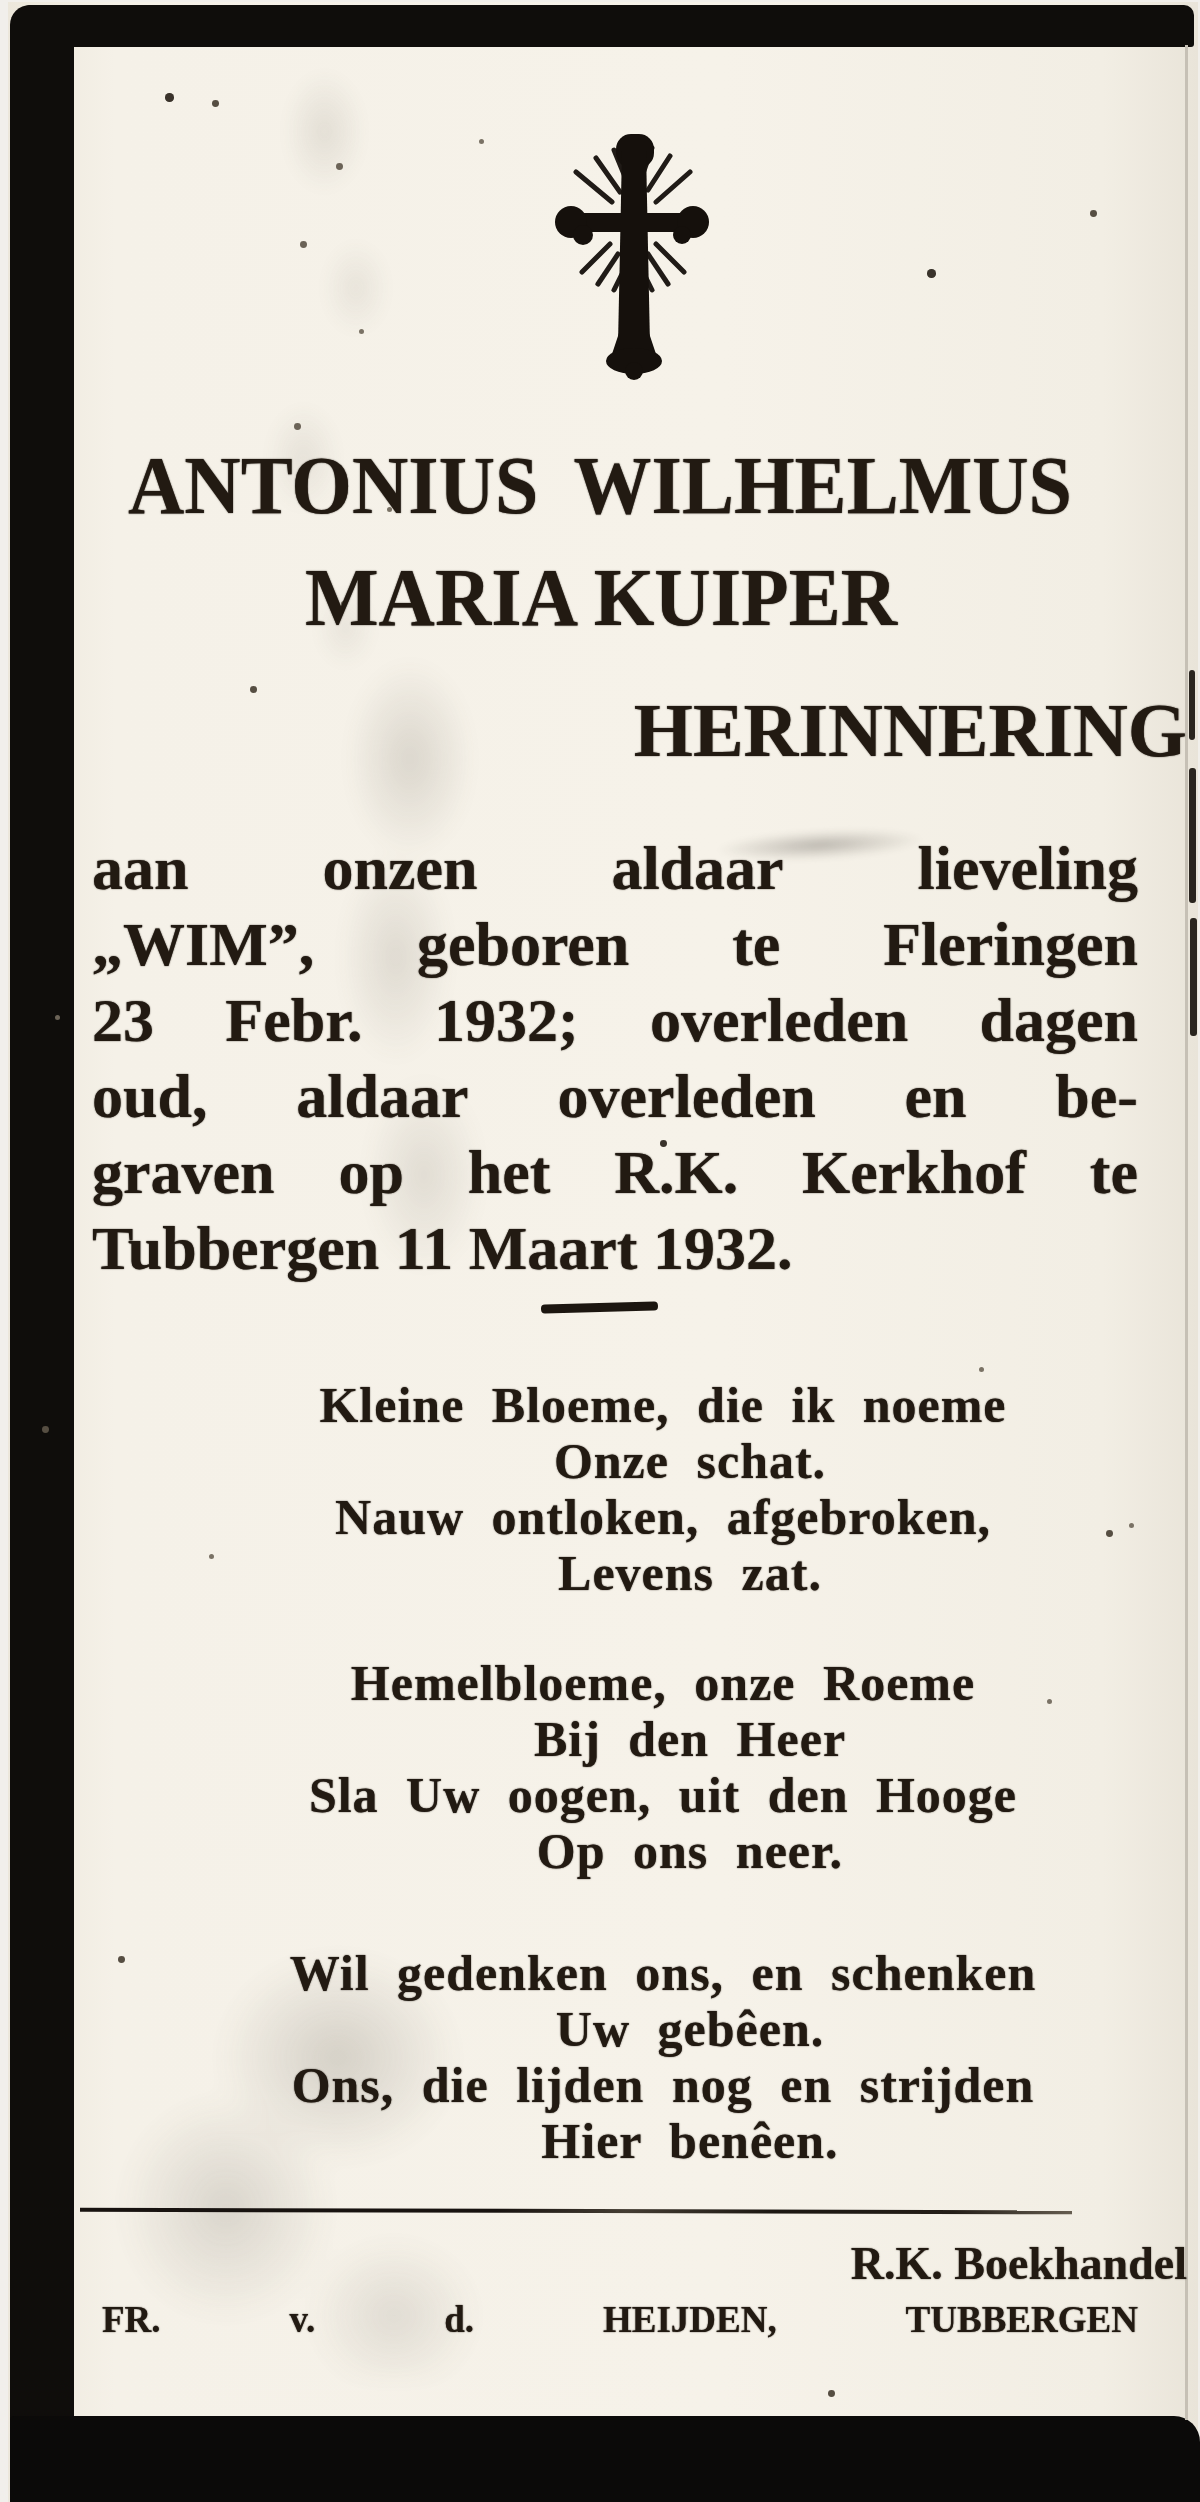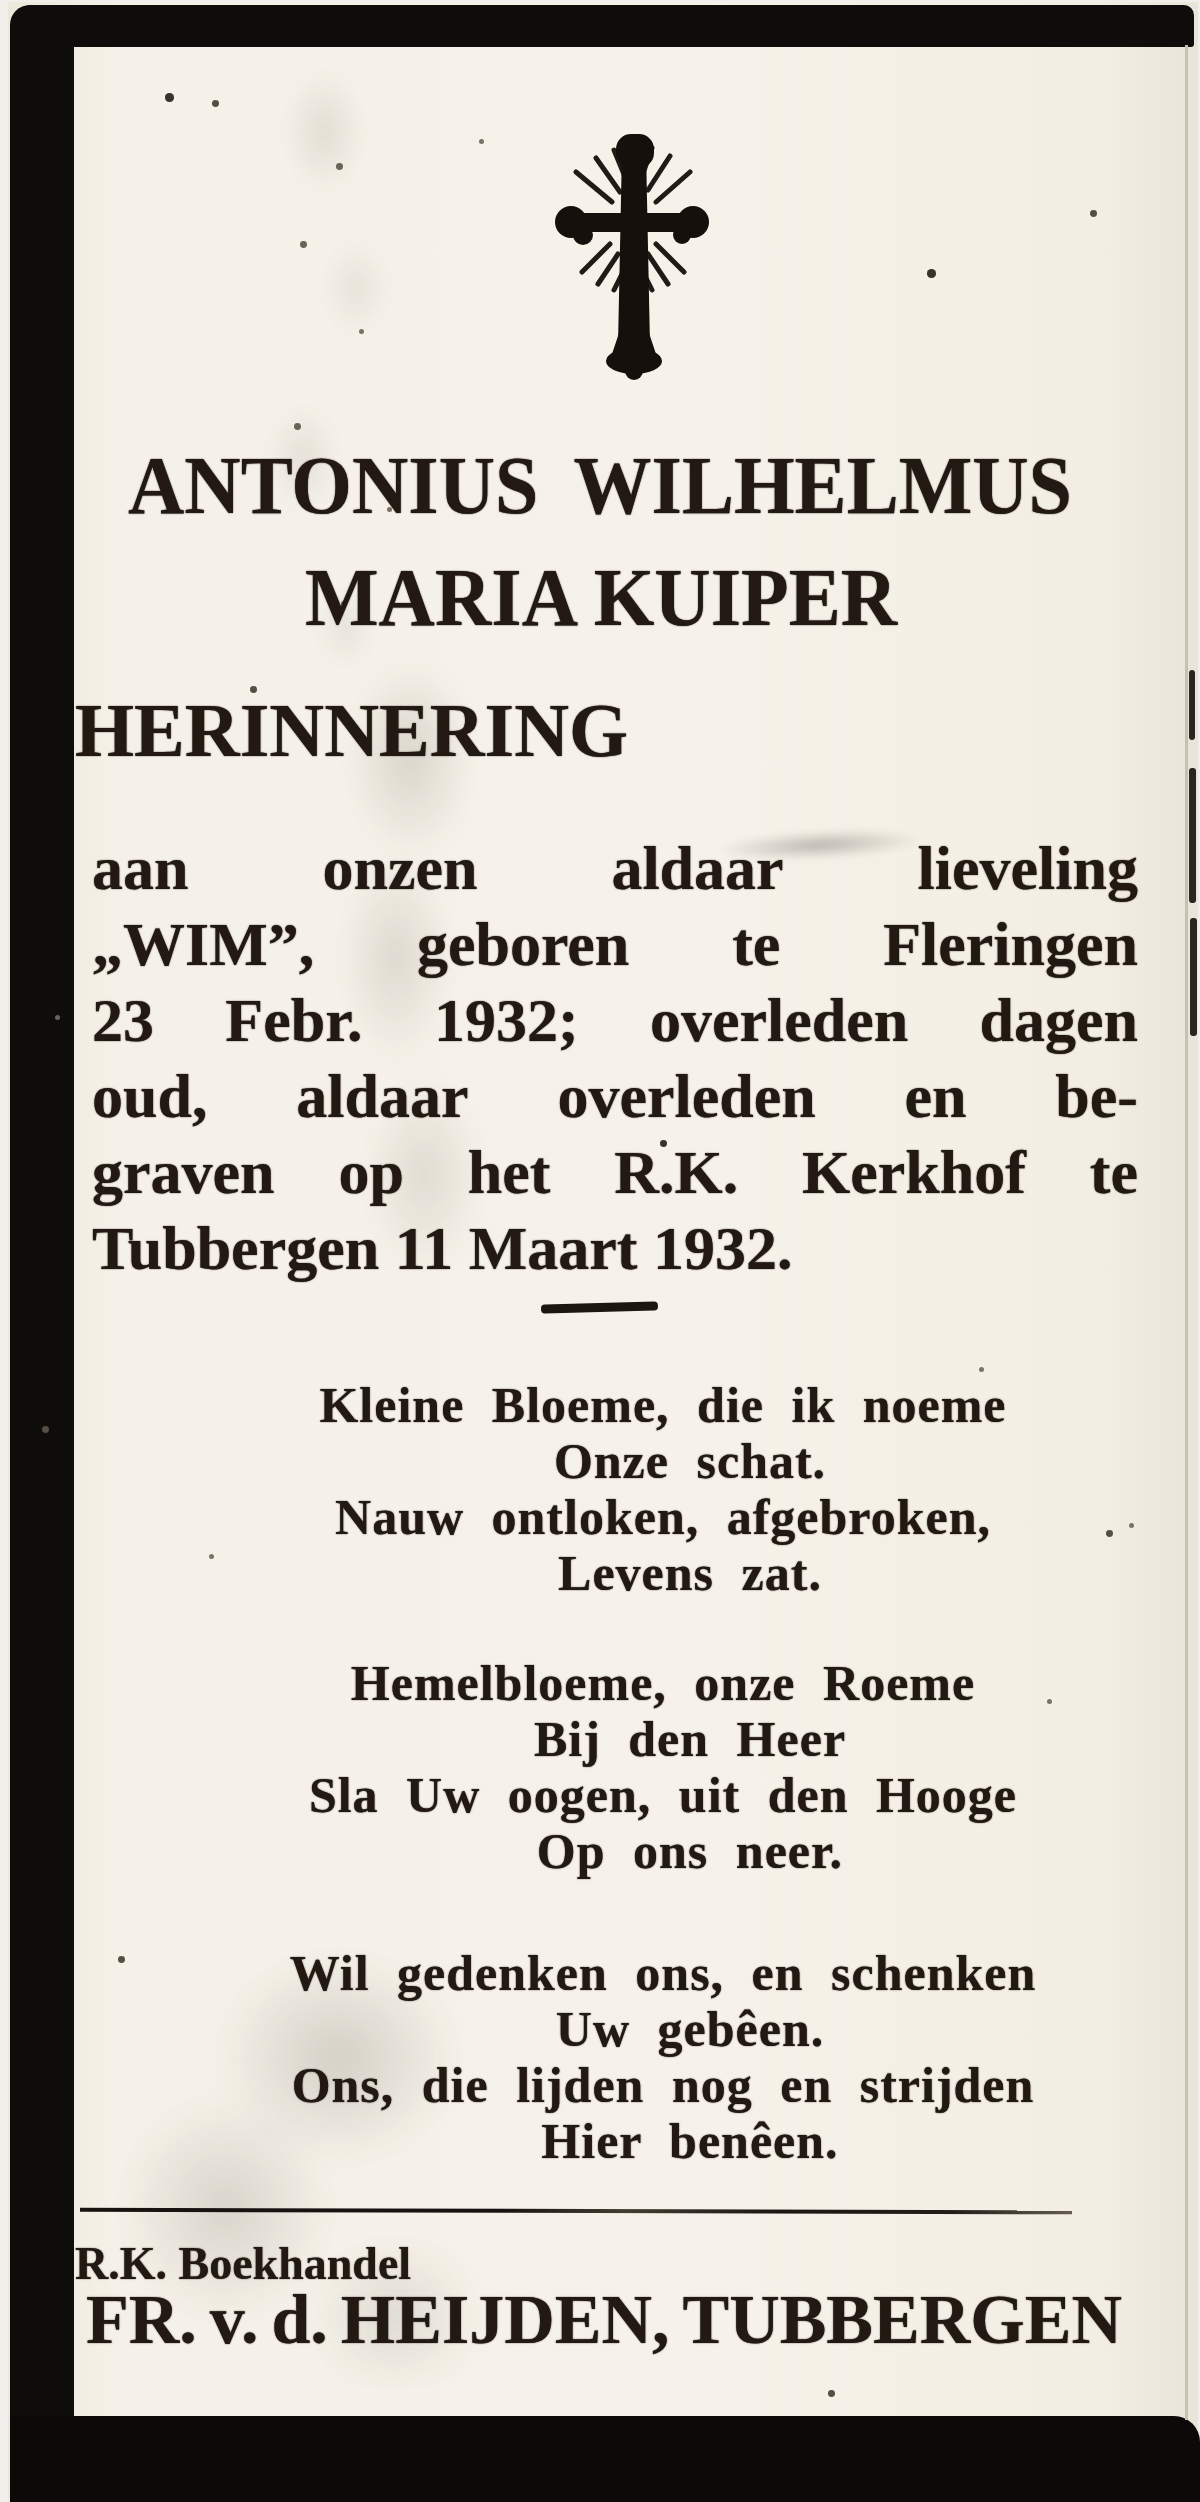--- a/index.html
+++ b/index.html
@@ -19,21 +19,21 @@
   .edge-right{position:absolute;left:1185px;top:45px;width:3px;height:2375px;background:#c6c0b5;}
   .edge-mark{position:absolute;background:#2a251f;border-radius:3px;}
   .em1{left:1189px;top:670px;width:6px;height:70px;}
   .em2{left:1189px;top:768px;width:7px;height:135px;}
   .em3{left:1190px;top:918px;width:7px;height:118px;}
 
   
   .txt{position:absolute;color:#221a12;font-weight:bold;
        text-shadow:0 0 2px rgba(30,22,14,.35),0 0 1px rgba(30,22,14,.7);}
   .justify{display:flex;justify-content:space-between;}
-  .center{text-align:left;}
+  .center{text-align:right;}
 
   .name-l1{left:128px;top:440px;width:944px;font-size:78px;line-height:86px;transform:scaleY(1.06);transform-origin:top;}
   .name-l2{left:305px;top:552px;width:592px;font-size:78px;line-height:86px;transform:scaleY(1.06);transform-origin:top;}
   .heading{left:75px;top:688px;width:1112px;font-size:76px;line-height:84px;}
 
   .intro{left:92px;top:806px;width:1046px;font-size:62px;margin-top:24px;}
   .intro .bl{position:relative;height:76px;line-height:76px;}
 
   .dash{position:absolute;left:541px;top:1303px;width:117px;height:9px;background:#1c1610;
         border-radius:4px;transform:rotate(-1.5deg);}
@@ -41,21 +41,21 @@
   .stanza{font-size:50px;width:900px;}
   .stanza .pl{height:56px;line-height:56px;word-spacing:14px;letter-spacing:1px;white-space:nowrap;text-align:center;}
   .stanza .ind{margin-left:54px;}
   .s1{left:213px;top:1377px;}
   .s2{left:213px;top:1655px;}
   .s3{left:213px;top:1945px;}
 
   .rule{position:absolute;left:80px;top:2209px;width:992px;height:4px;transform:rotate(.15deg);
         background:linear-gradient(90deg,#181310 0%,#181310 42%,#443d33 55%,#1c1712 70%,#241e18 88%,#655d50 100%);}
   .pub1{left:75px;top:2238px;width:1112px;font-size:46px;line-height:52px;}
-  .pub2{left:86px;top:2290px;width:1036px;font-size:70px;line-height:60px;align-items:flex-end;}
+  .pub2{left:102px;top:2290px;width:1036px;font-size:37px;line-height:60px;align-items:flex-end;}
 
   
   .stain{position:absolute;pointer-events:none;}
   .stain-a{left:230px;top:50px;width:210px;height:680px;filter:blur(6px);opacity:.6;
     background:
       radial-gradient(60px 90px at 45% 12%,rgba(104,95,82,.22),transparent 70%),
       radial-gradient(50px 70px at 60% 35%,rgba(104,95,82,.16),transparent 70%),
       radial-gradient(55px 80px at 35% 60%,rgba(104,95,82,.18),transparent 70%),
       radial-gradient(45px 60px at 55% 85%,rgba(104,95,82,.15),transparent 70%);}
   .stain-b{left:270px;top:660px;width:280px;height:660px;filter:blur(8px);opacity:.65;

